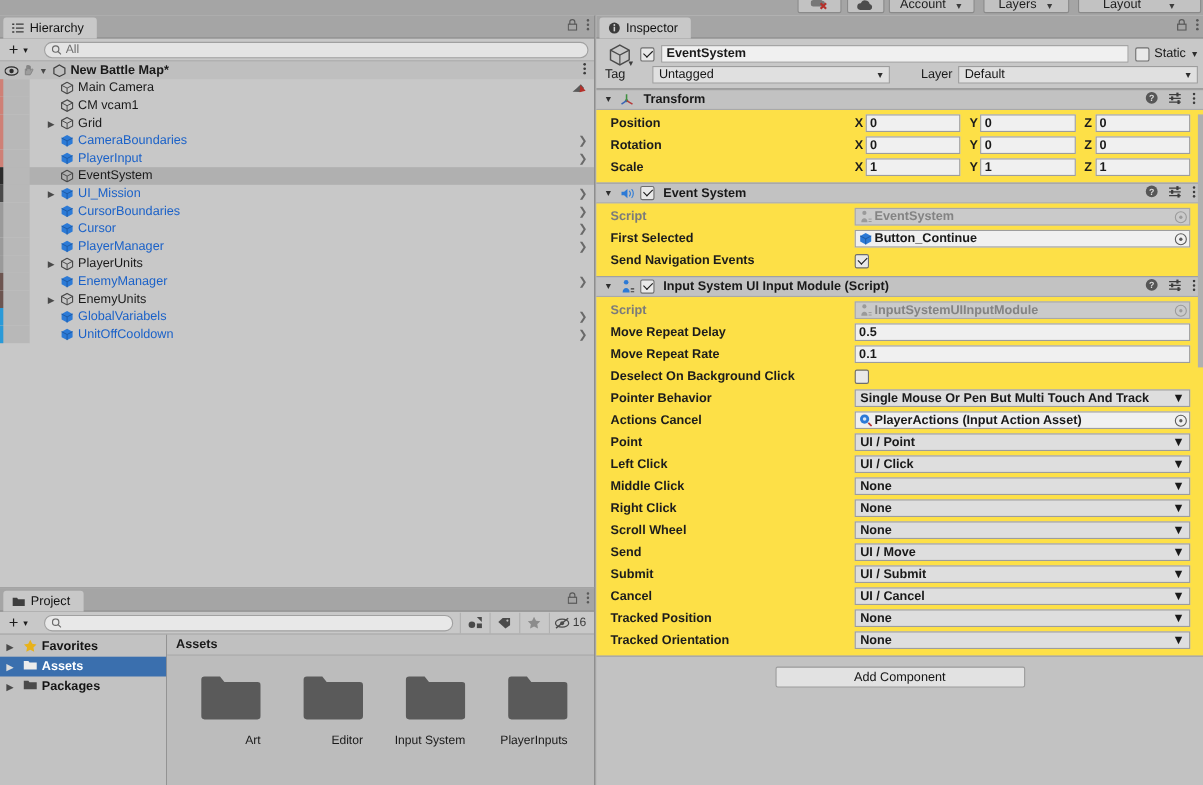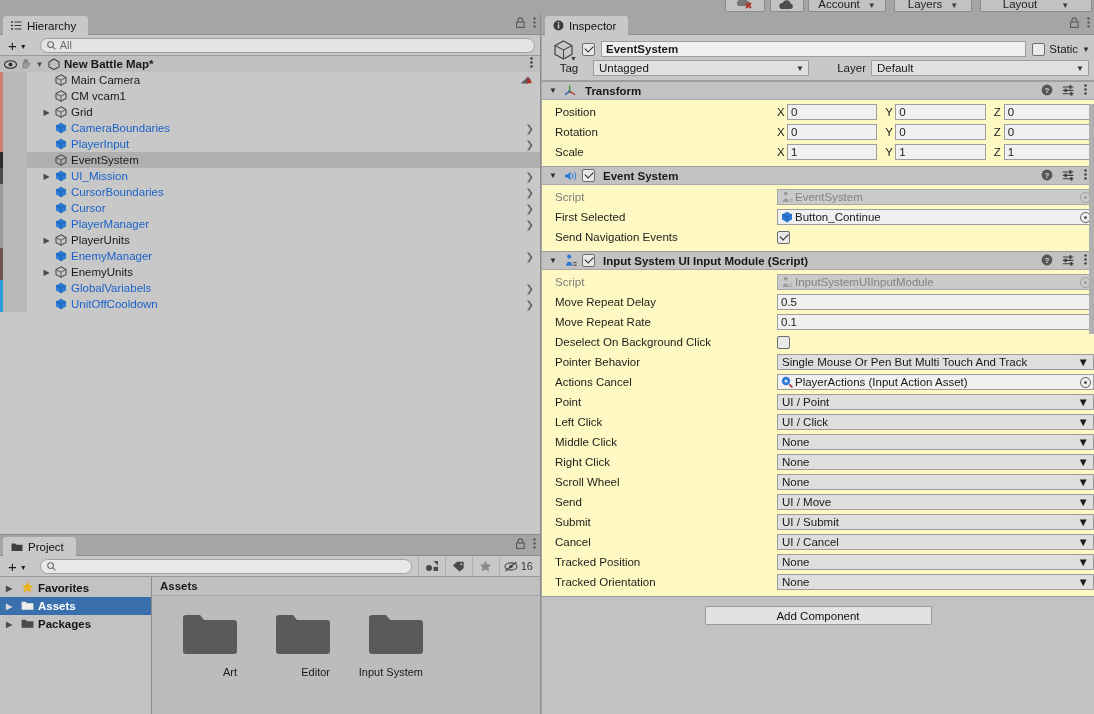--- a/index.html
+++ b/index.html
@@ -175,21 +175,21 @@
 
   
   .comp-head {
     height: 19px; background: #c2c2c2; display: flex; align-items: center;
     padding: 0 4px 0 7px; gap: 5px; border-bottom: 1px solid #a9a9a9;
     border-top: 1px solid #9e9e9e;
   }
   .comp-title { font-weight: bold; font-size: 11.5px; margin-left: 3px; }
   .comp-foldout { font-size: 8px; color: #2e2e2e; width: 10px; }
   .comp-head-right { margin-left: auto; display: flex; align-items: center; gap: 9px; padding-right: 3px; }
-  .comp-body { background: #fef9c3; padding: 2px 0 4px 0; }
+  .comp-body { background: #fde047; padding: 2px 12px 4px 0; font-weight: bold; }
 
   .row {
     height: 20px; display: flex; align-items: center; padding-left: 13px;
   }
   .row .rlabel { width: 222px; flex: 0 0 222px; font-size: 11.5px; color: #1c1c1c; }
   .row .rlabel.dim { color: #7b7b7b; }
   .field {
     flex: 1; height: 16px; background: #f0f0f0; border: 1px solid #9d9d9d;
     display: flex; align-items: center; padding: 0 3px; font-size: 11.5px;
     margin-right: 0;
@@ -648,20 +648,26 @@
                   <path d="M2 6a3 3 0 0 1 3-3h14l4 5h30a3 3 0 0 1 3 3v28a3 3 0 0 1-3 3H5a3 3 0 0 1-3-3z" fill="#5a5a5a"></path>
                 </svg></span>
               <span class="p-item-label">Editor</span>
             </div>
             <div class="p-item">
               <span><svg width="56" height="44" viewBox="0 0 56 44">
                   <path d="M2 6a3 3 0 0 1 3-3h14l4 5h30a3 3 0 0 1 3 3v28a3 3 0 0 1-3 3H5a3 3 0 0 1-3-3z" fill="#5a5a5a"></path>
                 </svg></span>
               <span class="p-item-label">Input System</span>
             </div>
+            <div class="p-item">
+              <span><svg width="56" height="44" viewBox="0 0 56 44">
+                  <path d="M2 6a3 3 0 0 1 3-3h14l4 5h30a3 3 0 0 1 3 3v28a3 3 0 0 1-3 3H5a3 3 0 0 1-3-3z" fill="#5a5a5a"></path>
+                </svg></span>
+              <span class="p-item-label">PlayerInputs</span>
+            </div>
           </div>
       </div>
     </div>
   </div>
 
   <div id="inspector">
     <div class="panel-tabbar">
       <div class="panel-tab">
         <span class="tabicon">
           <svg width="11" height="11" viewBox="0 0 11 11">
@@ -702,21 +708,21 @@
         <span class="name-field">
           <span>EventSystem</span>
         </span>
         <span class="static-wrap">
           <span class="chk"></span>
           <span>Static</span>
           <span style="font-size:8px;color:#2d2d2d;">▼</span>
         </span>
       </div>
       <div class="ins-head-r2">
-        <span class="lbl-sm" style="width:38px;text-align:center;">Tag</span>
+        <span class="lbl-sm" style="width:38px;text-align:left;">Tag</span>
         <span class="dd" style="width:216px;">
           <span>Untagged</span>
           <span class="dcaret">▼</span>
         </span>
         <span class="lbl-sm" style="width:44px;text-align:right;margin-left:8px;">Layer</span>
         <span class="dd" style="flex:1;margin-right:5px;">
           <span>Default</span>
           <span class="dcaret">▼</span>
         </span>
       </div>

